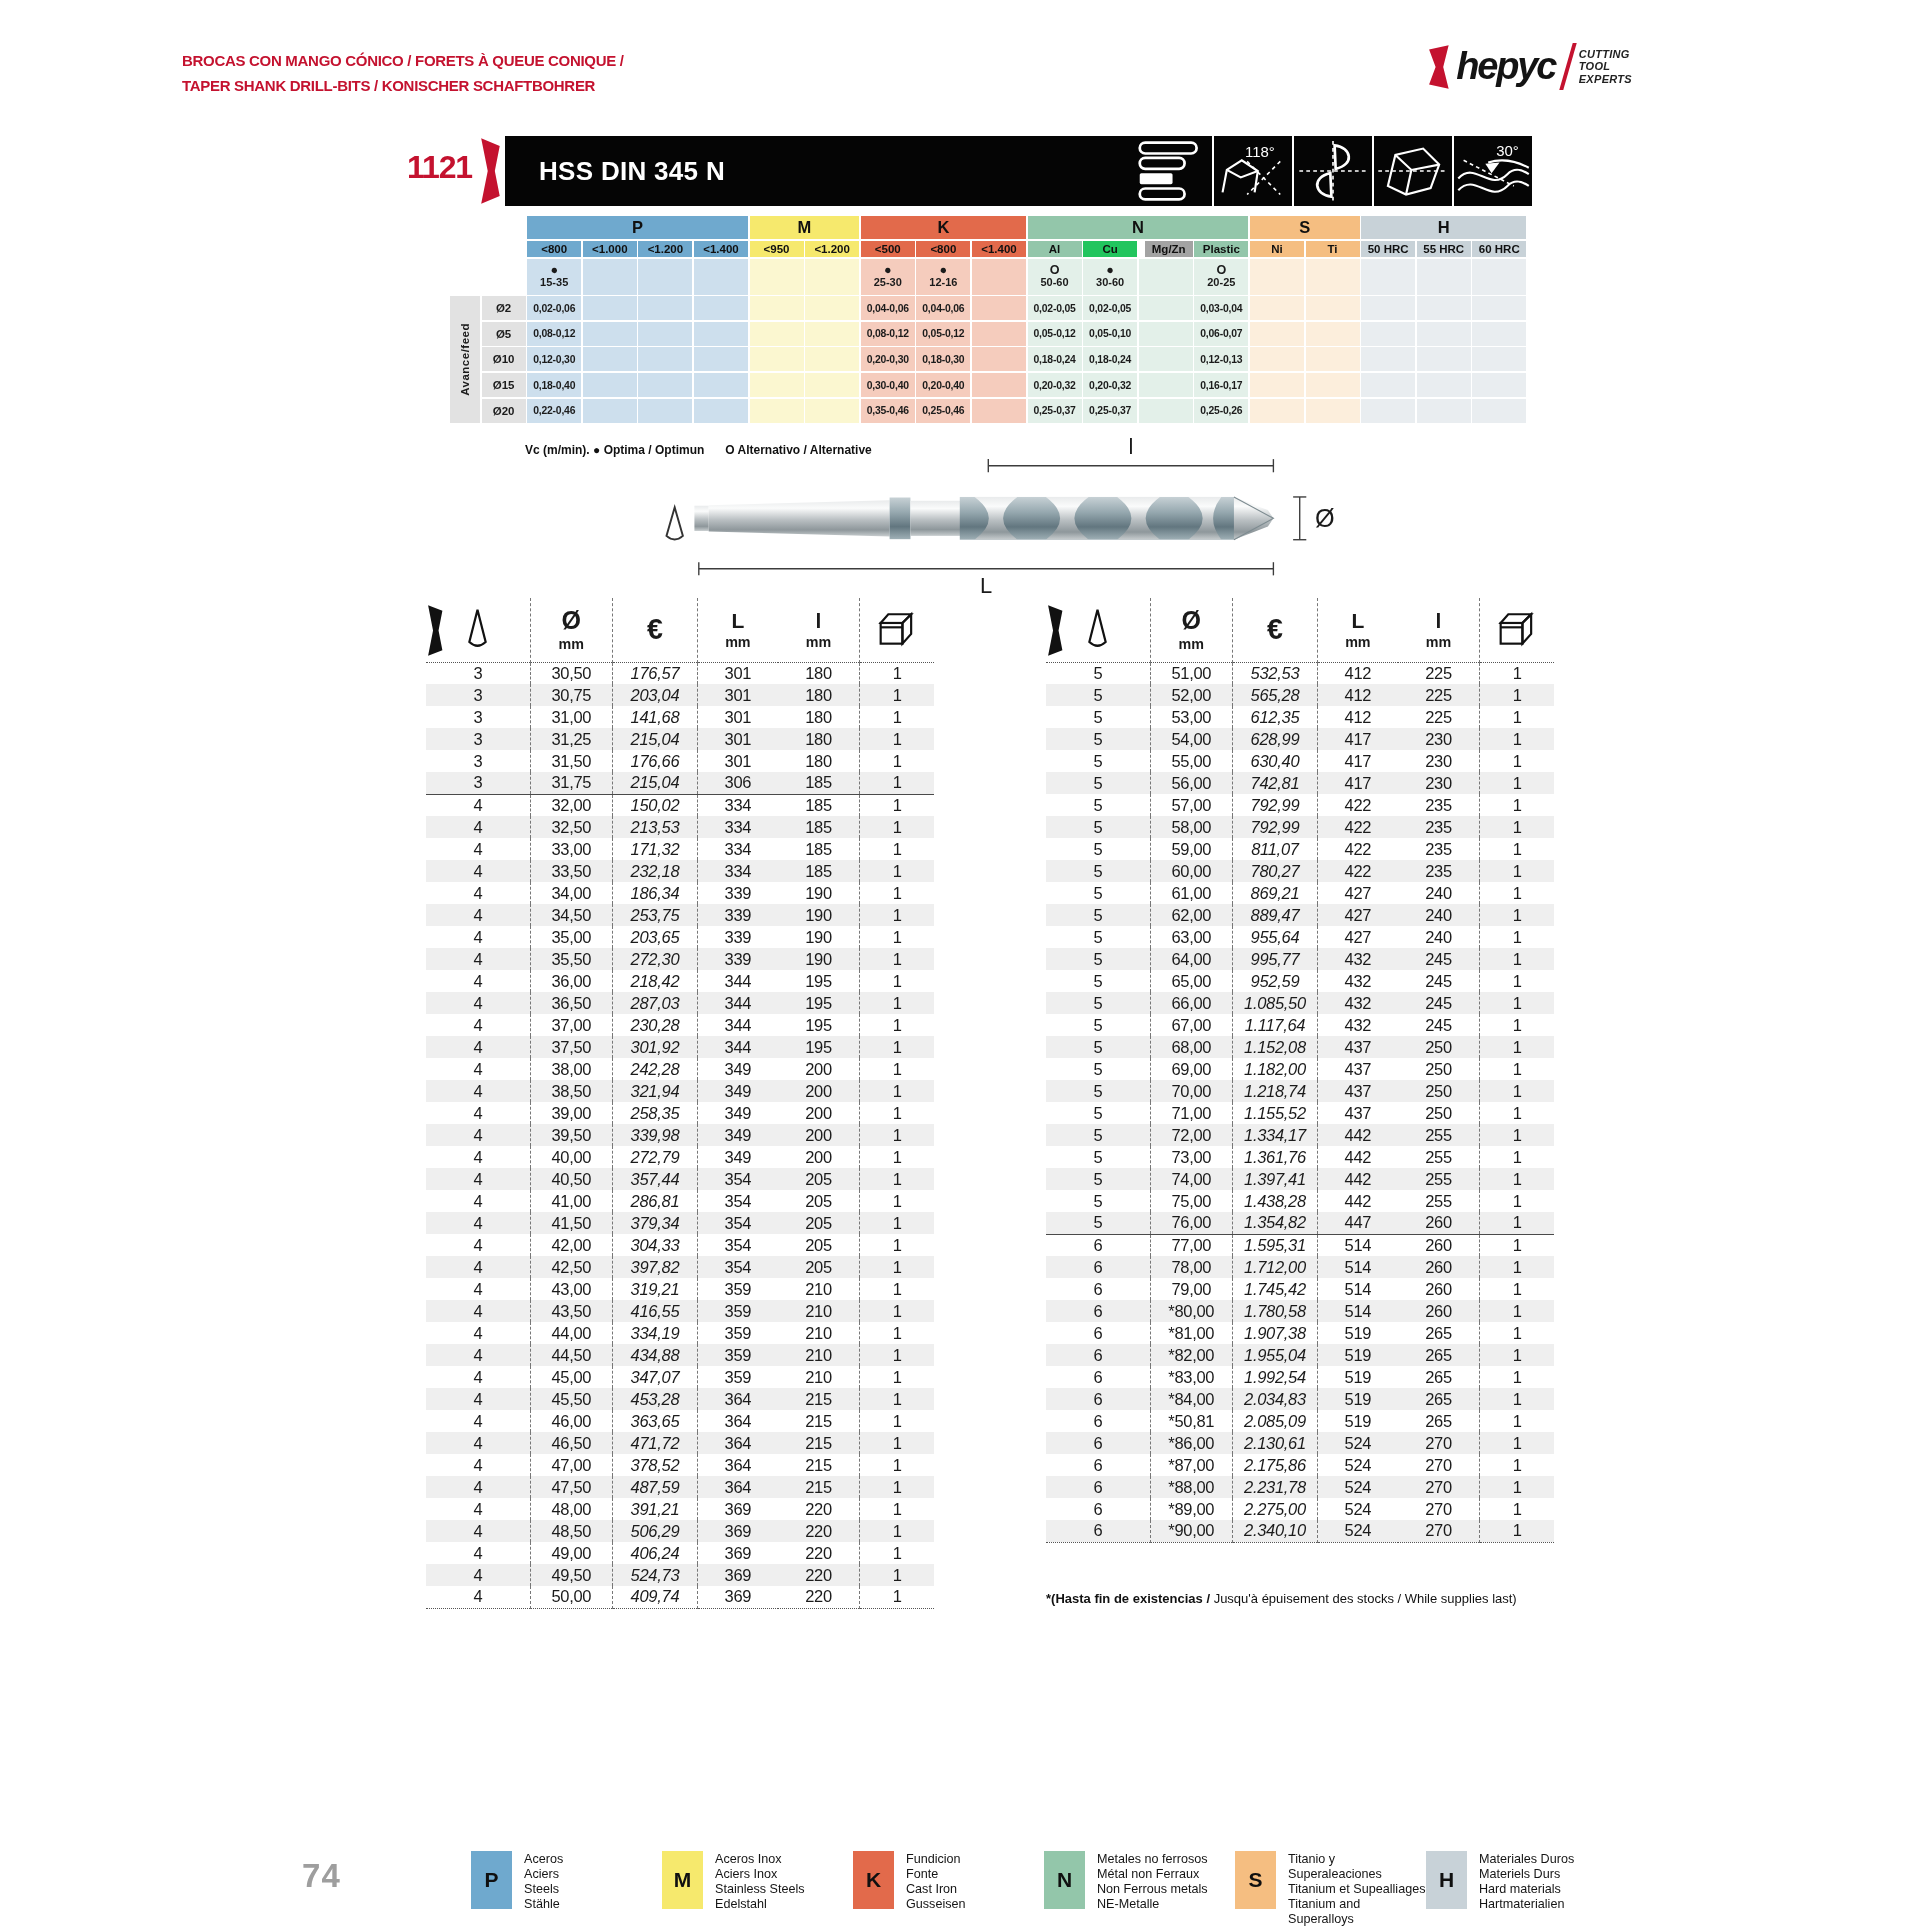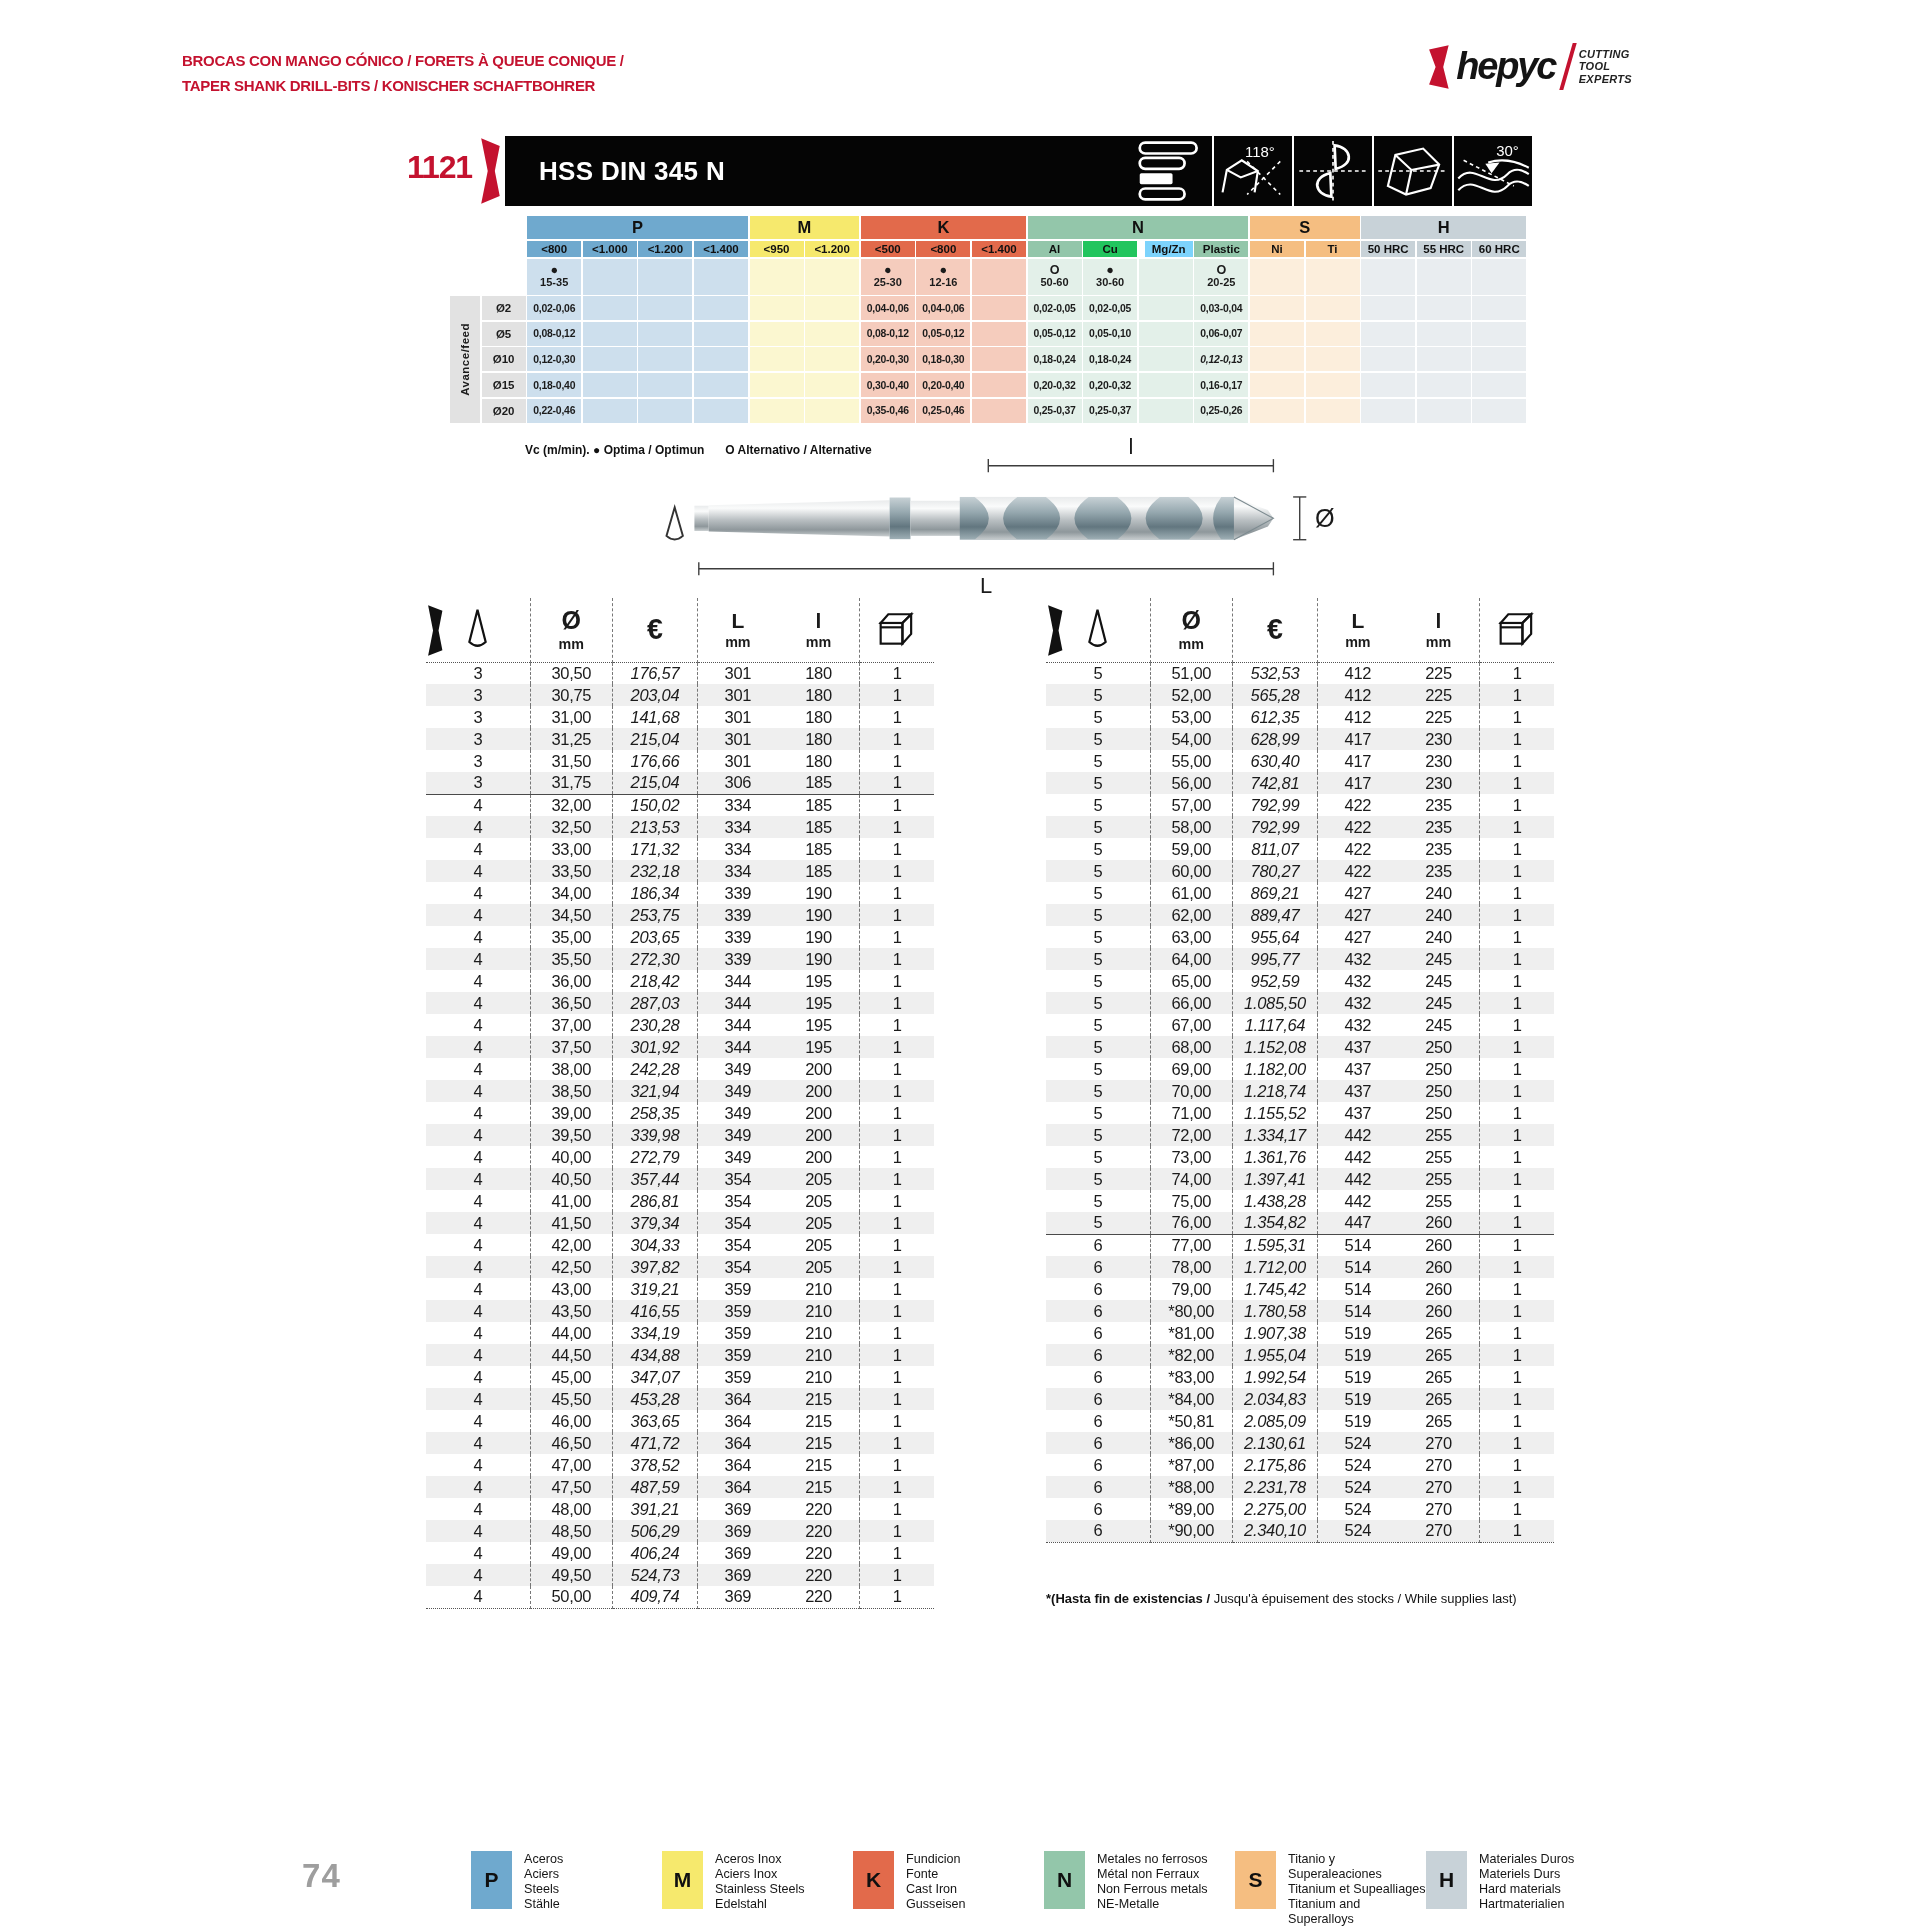--- a/index.html
+++ b/index.html
@@ -157,21 +157,21 @@
     <div class="mg-head" style="grid-area: 1 / 7 / auto / span 2; background: rgb(246, 233, 109);">M</div>
     <div class="mg-sub" style="grid-area: 2 / 7; background: rgb(246, 233, 109);">&lt;950</div>
     <div class="mg-sub" style="grid-area: 2 / 8; background: rgb(246, 233, 109);">&lt;1.200</div>
     <div class="mg-head" style="grid-area: 1 / 9 / auto / span 3; background: rgb(226, 106, 75);">K</div>
     <div class="mg-sub" style="grid-area: 2 / 9; background: rgb(226, 106, 75);">&lt;500</div>
     <div class="mg-sub" style="grid-area: 2 / 10; background: rgb(226, 106, 75);">&lt;800</div>
     <div class="mg-sub" style="grid-area: 2 / 11; background: rgb(226, 106, 75);">&lt;1.400</div>
     <div class="mg-head" style="grid-area: 1 / 12 / auto / span 4; background: rgb(147, 198, 170);">N</div>
     <div class="mg-sub" style="grid-area: 2 / 12; background: rgb(147, 198, 170);">Al</div>
     <div class="mg-sub" style="grid-area: 2 / 13; background: #22c55e;">Cu</div>
-    <div class="mg-sub" style="grid-area: 2 / 14; background: #7dd3fc; margin-left: 6px;">Mg/Zn</div>
+    <div class="mg-sub" style="grid-area: 2 / 14; background: #a3a3a3; margin-left: 6px;">Mg/Zn</div>
     <div class="mg-sub" style="grid-area: 2 / 15; background: rgb(147, 198, 170);">Plastic</div>
     <div class="mg-head" style="grid-area: 1 / 16 / auto / span 2; background: rgb(245, 190, 129);">S</div>
     <div class="mg-sub" style="grid-area: 2 / 16; background: rgb(245, 190, 129);">Ni</div>
     <div class="mg-sub" style="grid-area: 2 / 17; background: rgb(245, 190, 129);">Ti</div>
     <div class="mg-head" style="grid-area: 1 / 18 / auto / span 3; background: rgb(200, 210, 216);">H</div>
     <div class="mg-sub" style="grid-area: 2 / 18; background: rgb(200, 210, 216);">50 HRC</div>
     <div class="mg-sub" style="grid-area: 2 / 19; background: rgb(200, 210, 216);">55 HRC</div>
     <div class="mg-sub" style="grid-area: 2 / 20; background: rgb(200, 210, 216);">60 HRC</div>
     <div class="mg-vc" style="grid-area: 3 / 3; background: rgb(205, 223, 237);">
       <span class="mk">●</span>
@@ -256,21 +256,21 @@
     <div class="mg-val" style="grid-area: 6 / 5; background: rgb(205, 223, 237);"></div>
     <div class="mg-val" style="grid-area: 6 / 6; background: rgb(205, 223, 237);"></div>
     <div class="mg-val" style="grid-area: 6 / 7; background: rgb(251, 247, 208);"></div>
     <div class="mg-val" style="grid-area: 6 / 8; background: rgb(251, 247, 208);"></div>
     <div class="mg-val" style="grid-area: 6 / 9; background: rgb(245, 204, 189);">0,20-0,30</div>
     <div class="mg-val" style="grid-area: 6 / 10; background: rgb(245, 204, 189);">0,18-0,30</div>
     <div class="mg-val" style="grid-area: 6 / 11; background: rgb(245, 204, 189);"></div>
     <div class="mg-val" style="grid-area: 6 / 12; background: rgb(227, 240, 233);">0,18-0,24</div>
     <div class="mg-val" style="grid-area: 6 / 13; background: rgb(227, 240, 233);">0,18-0,24</div>
     <div class="mg-val" style="grid-area: 6 / 14; background: rgb(227, 240, 233);"></div>
-    <div class="mg-val" style="grid-area: 6 / 15; background: rgb(227, 240, 233); font-style: italic;">0,12-0,13</div>
+    <div class="mg-val" style="grid-area: 6 / 15; background: rgb(227, 240, 233);">0,12-0,13</div>
     <div class="mg-val" style="grid-area: 6 / 16; background: rgb(252, 238, 220);"></div>
     <div class="mg-val" style="grid-area: 6 / 17; background: rgb(252, 238, 220);"></div>
     <div class="mg-val" style="grid-area: 6 / 18; background: rgb(233, 237, 240);"></div>
     <div class="mg-val" style="grid-area: 6 / 19; background: rgb(233, 237, 240);"></div>
     <div class="mg-val" style="grid-area: 6 / 20; background: rgb(233, 237, 240);"></div>
     <div class="mg-label" style="grid-area: 7 / 2;">Ø15</div>
     <div class="mg-val" style="grid-area: 7 / 3; background: rgb(205, 223, 237);">0,18-0,40</div>
     <div class="mg-val" style="grid-area: 7 / 4; background: rgb(205, 223, 237);"></div>
     <div class="mg-val" style="grid-area: 7 / 5; background: rgb(205, 223, 237);"></div>
     <div class="mg-val" style="grid-area: 7 / 6; background: rgb(205, 223, 237);"></div>

